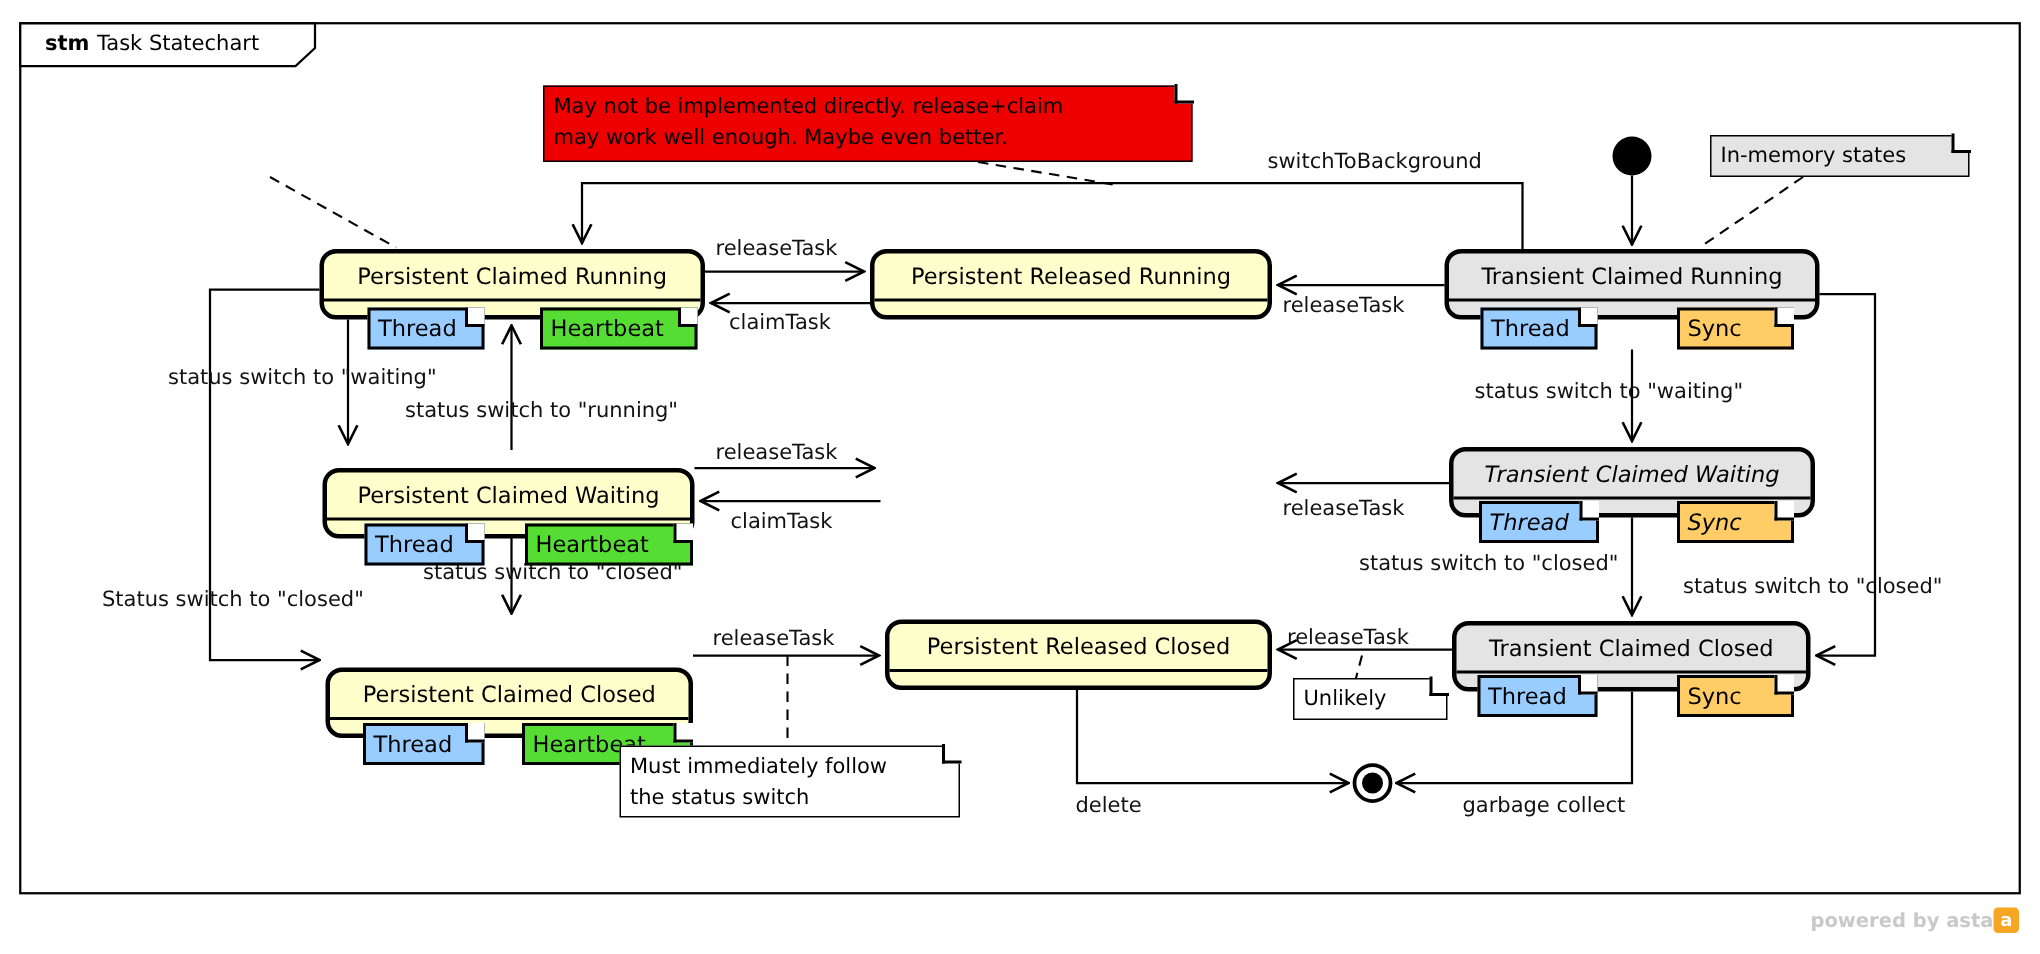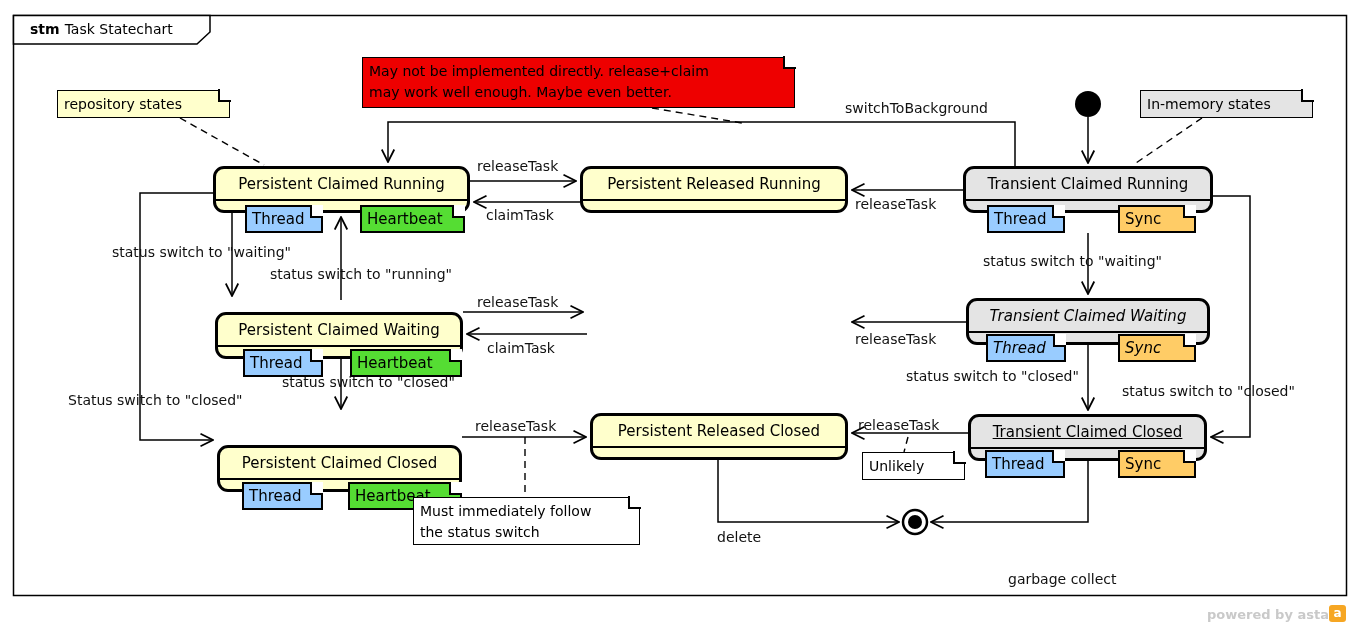--- a/index.html
+++ b/index.html
@@ -111,27 +111,26 @@
   <div class="state" style="left:217px;top:413px;width:245px;margin-top:32px;">
     <div class="state-title">Persistent Claimed Closed</div>
     <div class="tag tag-blue" style="left:22px;top:34px;width:81px;">Thread</div>
     <div class="tag tag-green" style="left:128px;top:34px;width:114px;">Heartbeat</div>
   </div>
 
   <div class="state" style="left:590px;top:413px;width:258px;">
     <div class="state-title">Persistent Released Closed</div>
   </div>
 
-  <div class="state transient" style="left:968px;top:414px;width:239px;text-decoration:underline;">
+  <div class="state transient" style="left:968px;top:414px;width:239px;">
     <div class="state-title">Transient Claimed Closed</div>
     <div class="tag tag-blue" style="left:14px;top:33px;width:80px;">Thread</div>
     <div class="tag tag-orange" style="left:147px;top:33px;width:78px;">Sync</div>
   </div>
 
-  <div class="notebox" style="left:57px;top:90px;width:173px;height:28px;">repository states</div>
   <div class="notebox note-gray" style="left:1140px;top:90px;width:173px;height:28px;">In-memory states</div>
   <div class="notebox note-red" style="left:362px;top:57px;width:433px;height:51px;">May not be implemented directly. release+claim
 may work well enough. Maybe even better.</div>
   <div class="notebox note-white" style="left:862px;top:452px;width:103px;height:28px;">Unlikely</div>
   <div class="notebox note-white" style="left:413px;top:497px;width:227px;height:48px;">Must immediately follow
 the status switch</div>
 
   <div class="tlabel" style="left:845px;top:100px;">switchToBackground</div>
   <div class="tlabel" style="left:477px;top:158px;">releaseTask</div>
   <div class="tlabel" style="left:486px;top:207px;">claimTask</div>
@@ -142,18 +141,18 @@
   <div class="tlabel" style="left:68px;top:392px;">Status switch to "closed"</div>
   <div class="tlabel" style="left:477px;top:294px;">releaseTask</div>
   <div class="tlabel" style="left:487px;top:340px;">claimTask</div>
   <div class="tlabel" style="left:855px;top:331px;">releaseTask</div>
   <div class="tlabel" style="left:983px;top:253px;">status switch to "waiting"</div>
   <div class="tlabel" style="left:906px;top:368px;">status switch to "closed"</div>
   <div class="tlabel" style="left:1122px;top:383px;">status switch to "closed"</div>
   <div class="tlabel" style="left:475px;top:418px;">releaseTask</div>
   <div class="tlabel" style="left:858px;top:417px;">releaseTask</div>
   <div class="tlabel" style="left:717px;top:529px;">delete</div>
-  <div class="tlabel" style="left:1008px;top:529px;margin-top:42px;">garbage collect</div>
+  <div class="tlabel" style="left:975px;top:529px;">garbage collect</div>
 
   <div id="watermark">powered by astah*</div>
   <div id="astah-logo">a</div>
 
 </div>
 
 </body></html>

